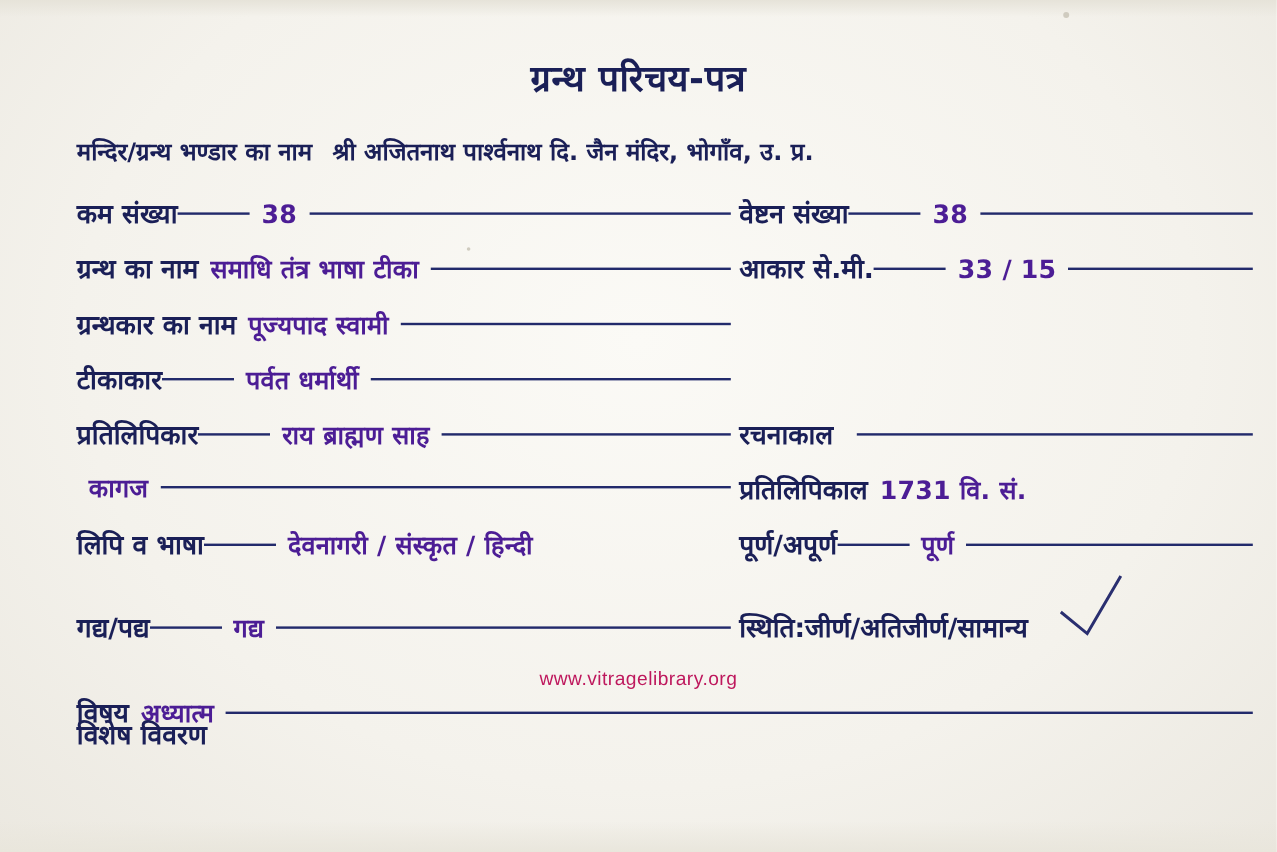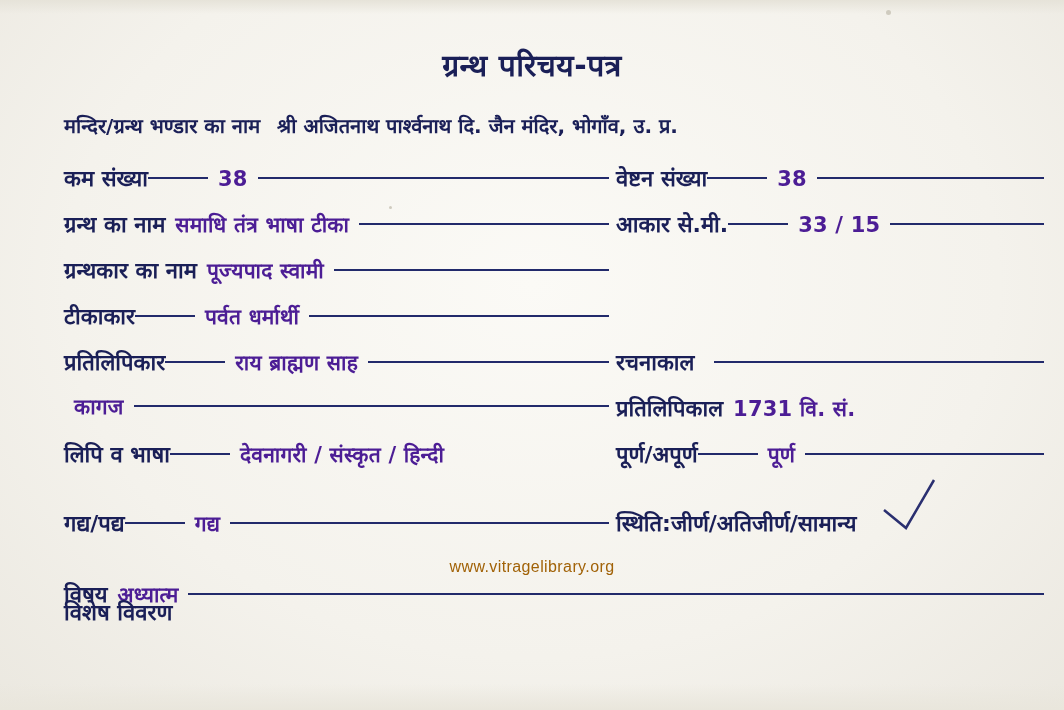--- a/index.html
+++ b/index.html
@@ -125,21 +125,21 @@
     pointer-events: none;
   }
 
   .watermark {
     position: absolute;
     top: 558px;
     left: 0;
     width: 1064px;
     text-align: center;
     font-size: 16px;
-    color: #a16207;
+    color: #be185d;
     letter-spacing: 0.4px;
     font-family: "Liberation Sans", sans-serif;
   }
 
   .speck {
     position: absolute;
     background: #cfcbbf;
     border-radius: 50%;
     pointer-events: none;
   }

